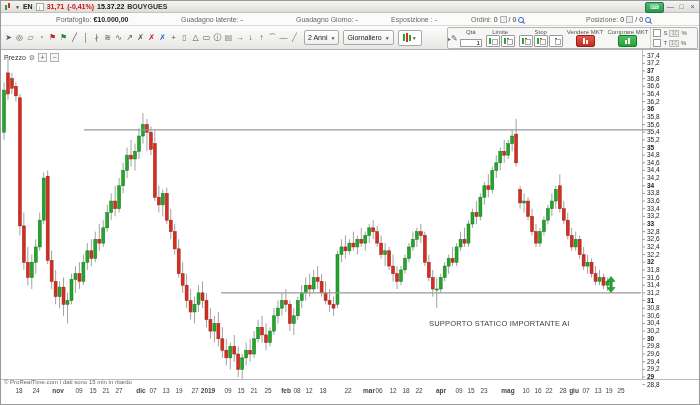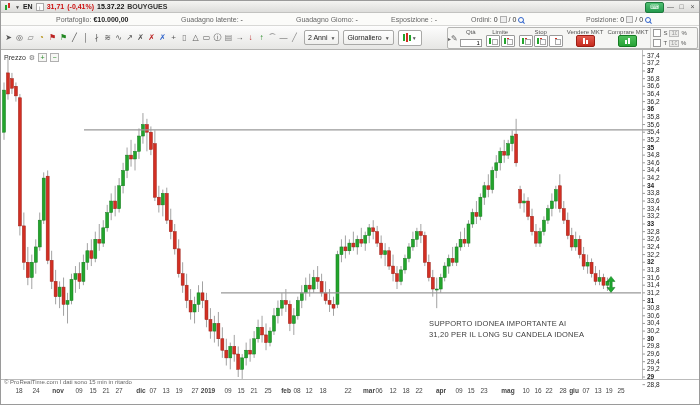--- a/index.html
+++ b/index.html
@@ -691,22 +691,21 @@
         <line x1="220" y1="242.85000000000002" x2="640" y2="242.85000000000002" stroke="#999999" stroke-width="1.2"></line>
         <path d="M 610 226.43499999999995 L 614 231.43499999999995 L 611.2 231.43499999999995 L 611.2 237.43499999999995 L 614 237.43499999999995 L 610 242.43499999999995 L 606 237.43499999999995 L 608.8 237.43499999999995 L 608.8 231.43499999999995 L 606 231.43499999999995 Z" fill="#1fa82f" stroke="#0d6e1c" stroke-width="0.5"></path>
       </svg>
     <div class="prezzo">
       <span>Prezzo</span>
       <span class="gear">⚙</span>
       <span class="pz-btn">+</span>
       <span class="pz-btn">−</span>
     </div>
     <div class="annotation">
-      <div>SUPPORTO IDONEA IMPORTANTE AI</div>
-      <div>31,20 PER IL LONG SU CANDELA IDONEA</div>
+      <div>SUPPORTO STATICO IMPORTANTE AI</div>
     </div>
     <div class="copyright">
       <span>© ProRealTime.com</span>
       <span>I dati sono 15 min in ritardo</span>
     </div>
   </div>
 
 </div>
 
 </body></html>

